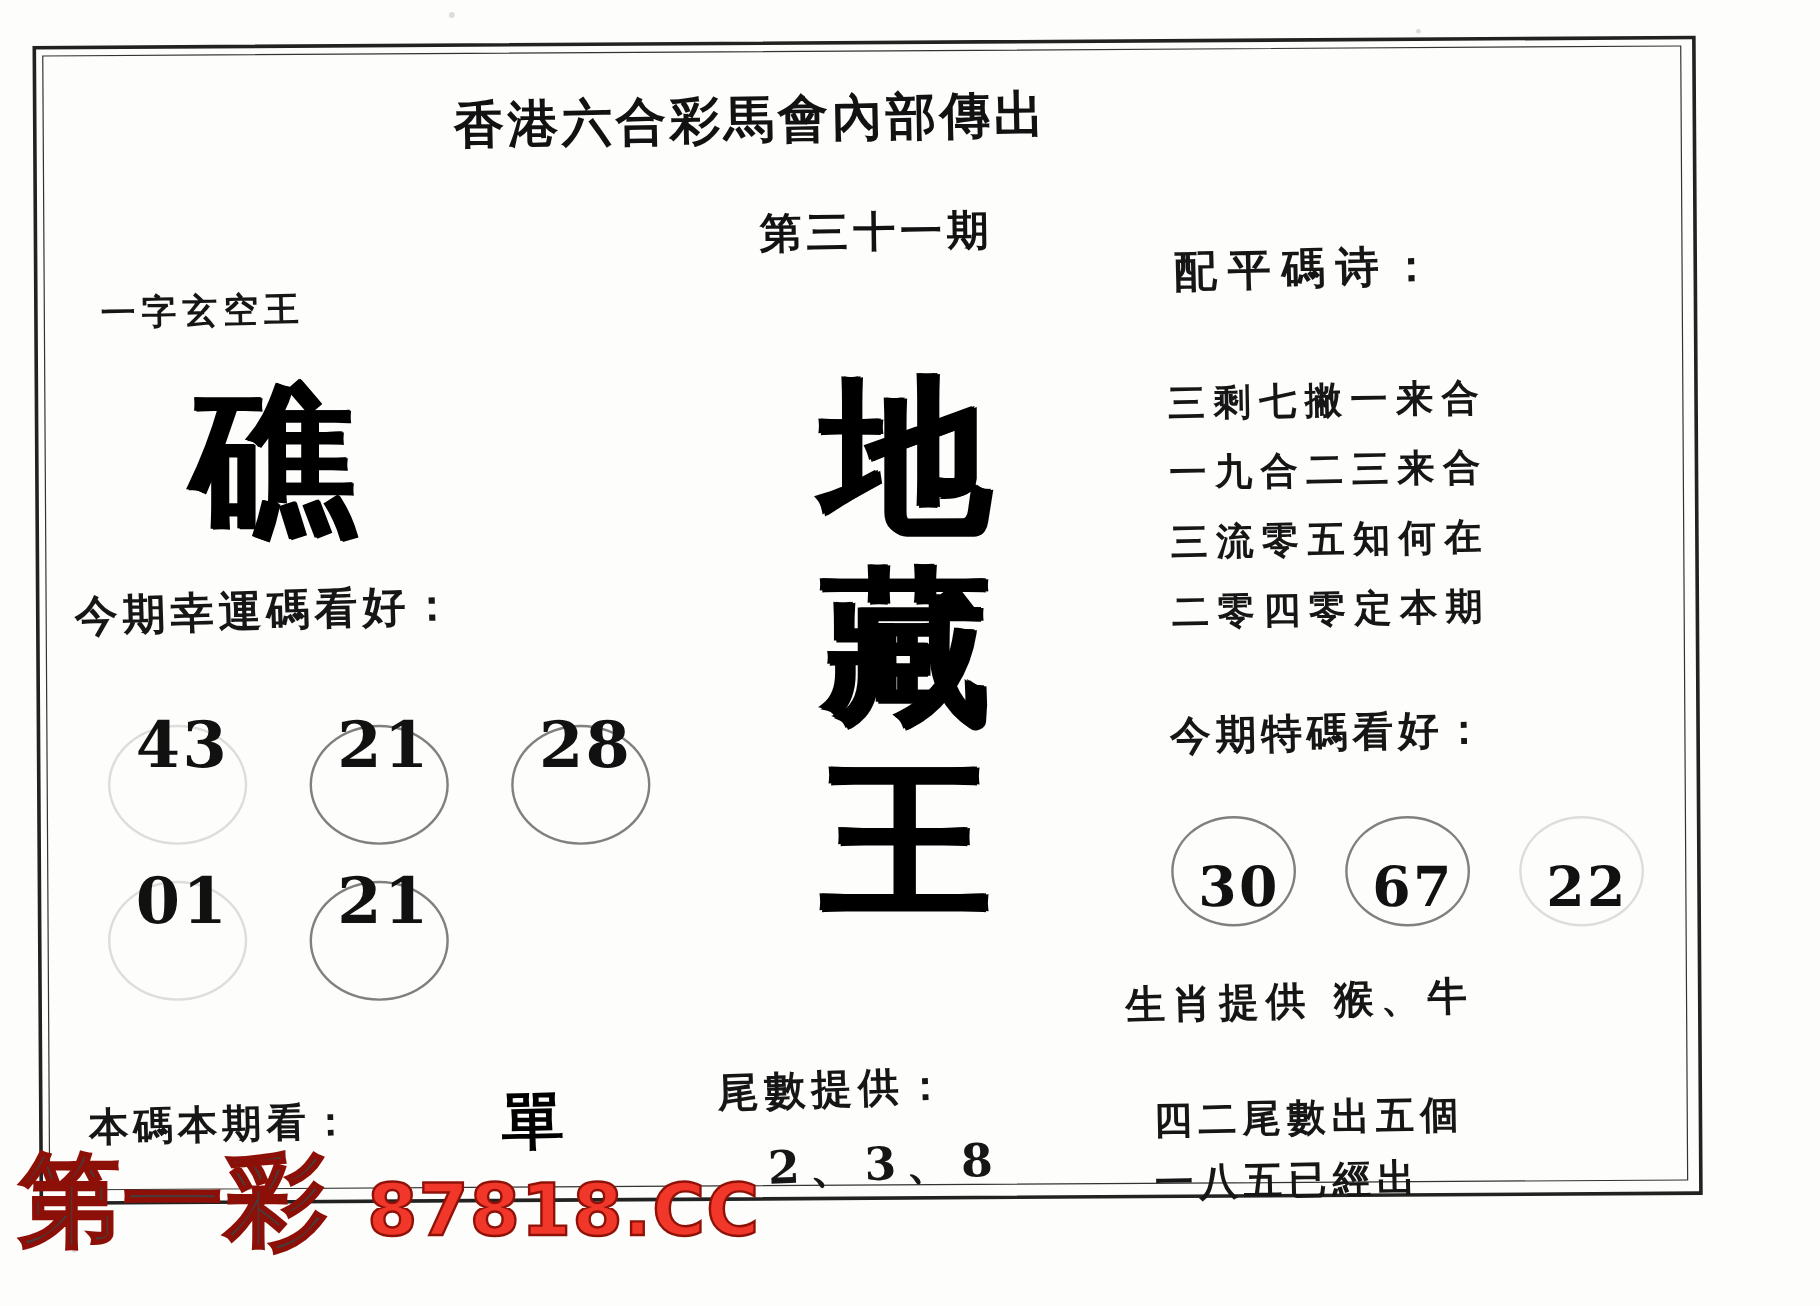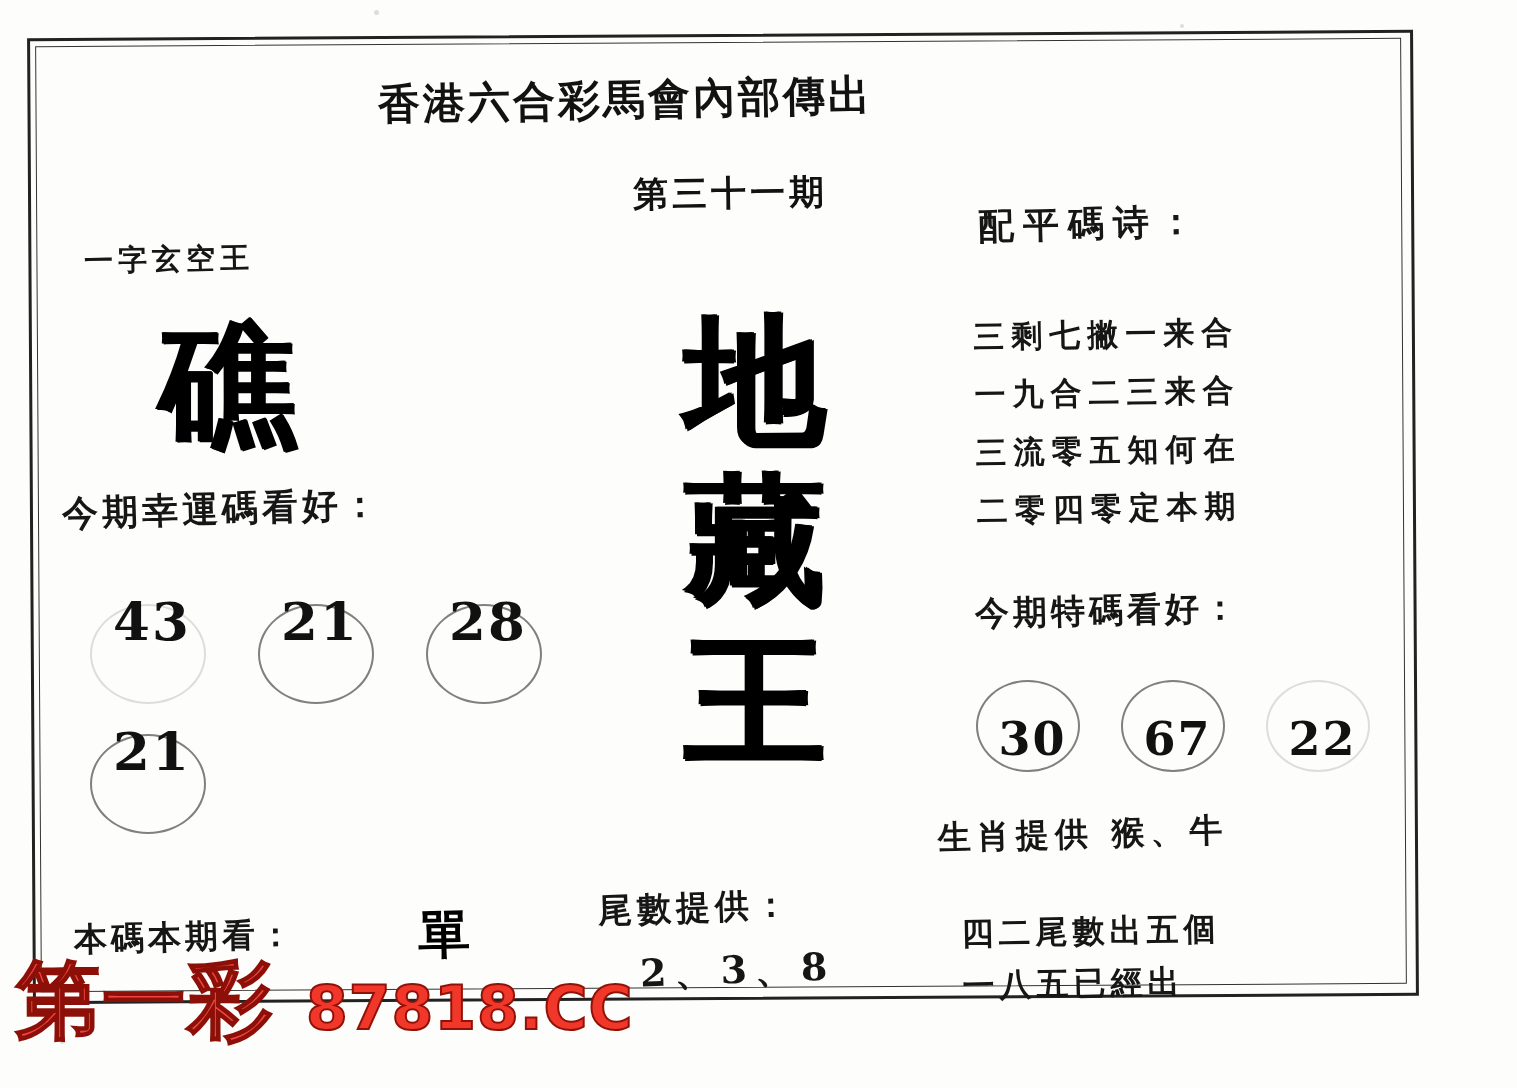--- a/index.html
+++ b/index.html
@@ -257,21 +257,21 @@
     top: 958px;
     display: flex;
     align-items: baseline;
     white-space: nowrap;
   }
   #wm-cn {
     font-family: "DejaVu Serif", "Liberation Serif", serif;
     font-weight: 900;
     font-size: 84px;
     line-height: 84px;
-    color: #ef4444;
+    color: #404040;
     -webkit-text-stroke: 2px #8d1008;
     letter-spacing: 2px;
   }
   #wm-url {
     font-family: "DejaVu Sans", "Liberation Sans", sans-serif;
     font-weight: 900;
     font-size: 60px;
     line-height: 86px;
     color: #f0372a;
     -webkit-text-stroke: 2px #901108;
@@ -312,20 +312,24 @@
     </div>
     <div class="ball">
       <span class="oval"></span>
       <span class="val">21</span>
     </div>
     <div class="ball">
       <span class="oval"></span>
       <span class="val">28</span>
     </div>
     <div class="ball">
+      <span class="oval faint"></span>
+      <span class="val">01</span>
+    </div>
+    <div class="ball">
       <span class="oval"></span>
       <span class="val">21</span>
     </div>
   </div>
 
   <div id="center-chars">地藏王</div>
 
   <div id="poem-title" class="hand">配平碼诗：</div>
   <div id="poem" class="hand">
     <div>三剩七撇一来合</div>

